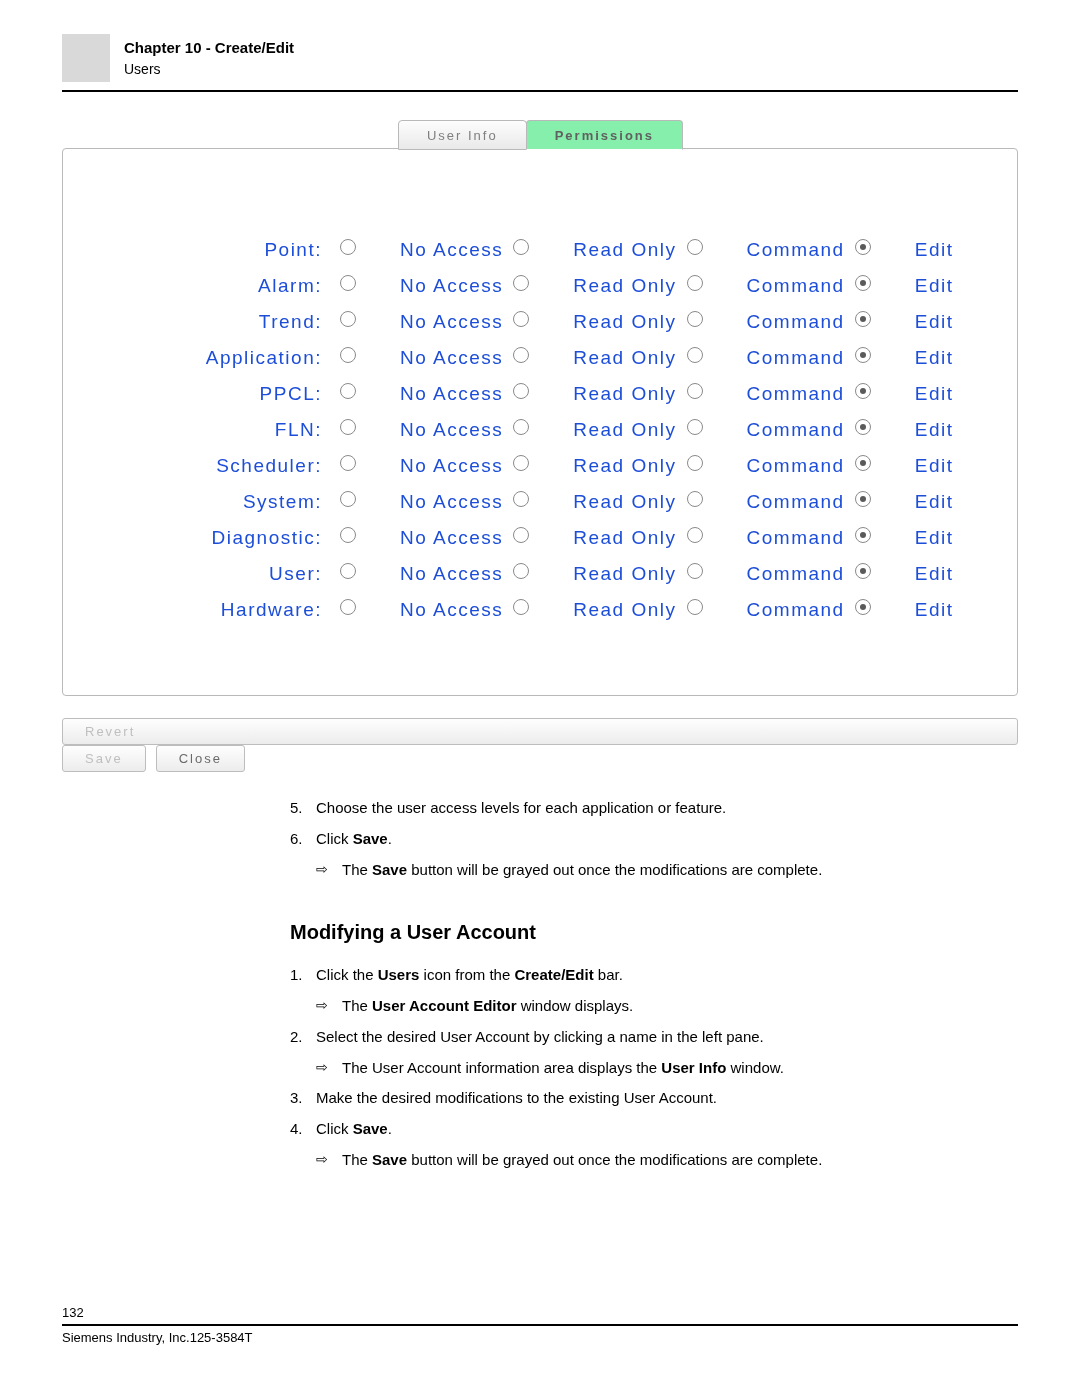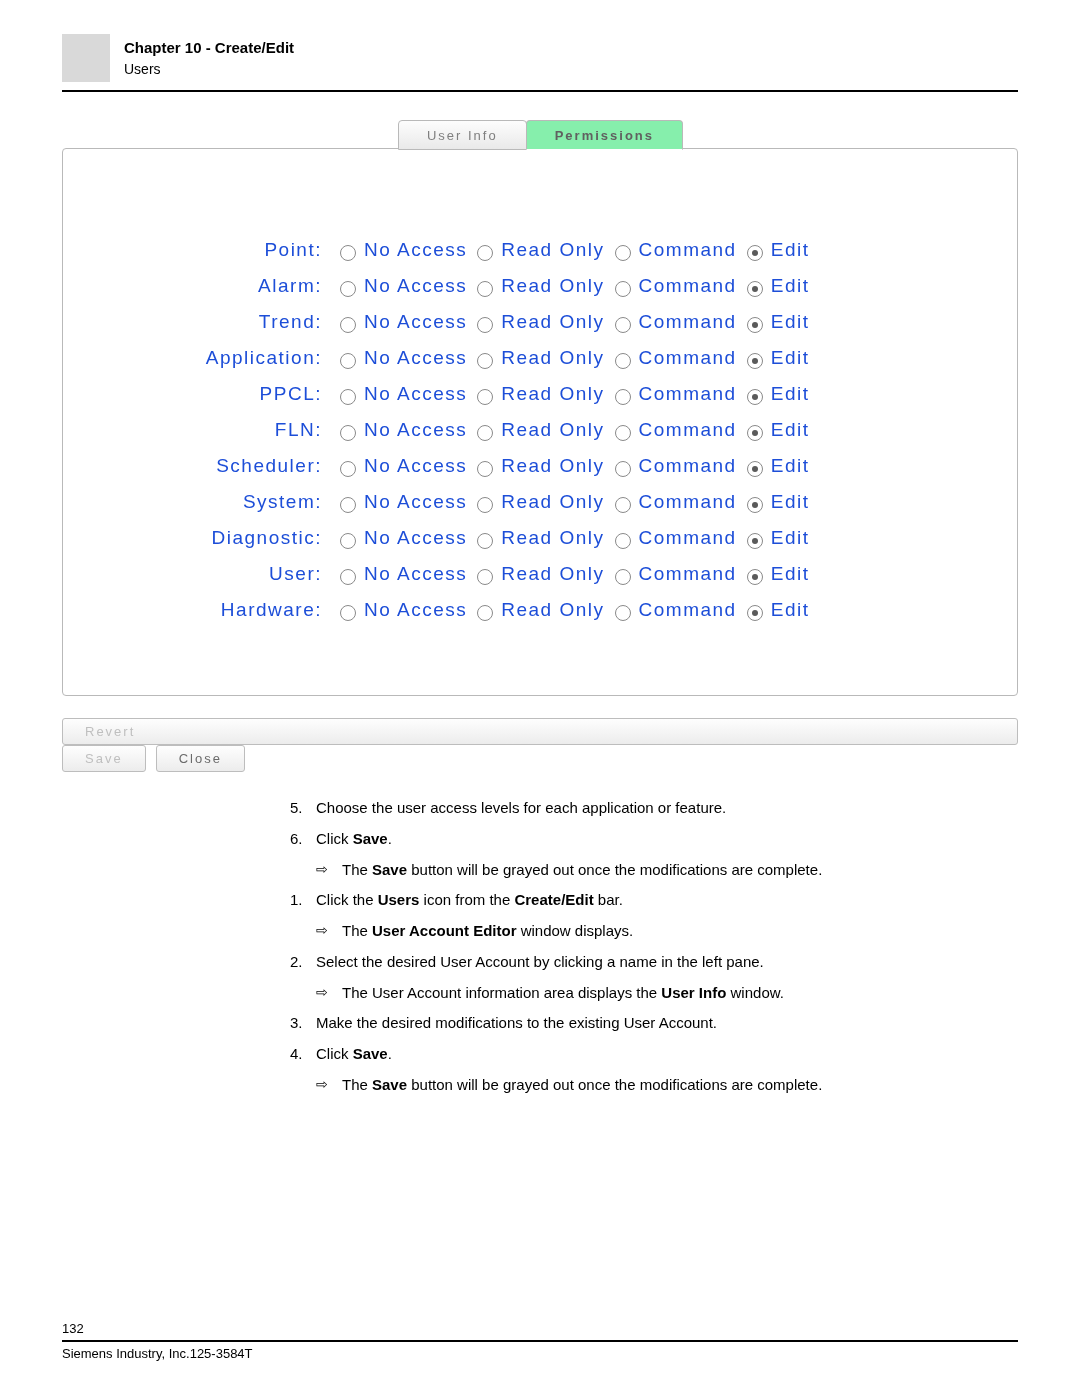--- a/index.html
+++ b/index.html
@@ -25,21 +25,21 @@
   .tab.active{font-weight:700;color:#606060;border-bottom-color:#fff;
               background:#86efac;position:relative;z-index:2;}
 
   
   .panel{border:1px solid #b9b9b9;border-radius:4px;
          padding:90px 44px 60px 44px;font-family:Verdana,Geneva,sans-serif;}
   .perm-row{display:flex;align-items:center;margin-bottom:14px;
             font-size:19px;letter-spacing:1.5px;color:#1d4ed8;}
   .perm-label{width:215px;text-align:right;padding-right:18px;}
   .opts{display:flex;align-items:center;}
-  .opt{display:flex;align-items:flex-end;margin-right:8px;white-space:nowrap;}
+  .opt{display:flex;align-items:flex-start;margin-right:8px;white-space:nowrap;gap:36px;}
   .radio{width:14px;height:14px;border:1px solid #8a8a8a;border-radius:50%;
          margin-right:8px;display:inline-flex;align-items:center;
          justify-content:center;flex:0 0 14px;}
   .radio.selected::after{content:"";width:6px;height:6px;border-radius:50%;
          background:#5a5a5a;display:block;}
   .opt-label{margin-right:2px;}
 
   
   .btnbar{display:flex;justify-content:space-between;margin-top:22px;
           font-family:Verdana,Geneva,sans-serif;flex-direction:column;}
@@ -52,21 +52,21 @@
   .prose{margin-top:24px;margin-left:228px;margin-right:12px;
          font-size:15px;line-height:1.65;}
   .ol-item{display:flex;margin-top:6px;}
   .ol-num{width:26px;flex:0 0 26px;text-align:left;}
   .sub-item{display:flex;margin-top:6px;}
   .sub-arrow{width:26px;flex:0 0 26px;margin-left:26px;font-size:14px;}
   .h2{font-size:20px;font-weight:700;margin:34px 0 14px 0;}
   b{font-weight:700;}
 
   
-  .footer{position:absolute;left:62px;right:62px;bottom:36px;
+  .footer{position:absolute;left:62px;right:62px;bottom:52px;
           font-size:13px;}
   .ft-rule{border:0;border-top:2px solid #000;margin:4px 0 4px 0;}
   .ft-row{display:flex;justify-content:flex-start;}
 </style>
 </head>
 <body>
 
 <div class="page">
 
   <div class="hdr">
@@ -338,20 +338,21 @@
         <span>Click </span><b>Save</b><span>.</span>
       </div>
     </div>
     <div class="sub-item">
       <div class="sub-arrow">⇨</div>
       <div>
         <span>The </span><b>Save</b><span> button will be grayed out once the modifications are complete.</span>
       </div>
     </div>
 
+    <div class="h2">Modifying a User Account</div>
 
     <div class="ol-item">
       <div class="ol-num">1.</div>
       <div>
         <span>Click the </span><b>Users</b><span> icon from the </span><b>Create/Edit</b><span> bar.</span>
       </div>
     </div>
     <div class="sub-item">
       <div class="sub-arrow">⇨</div>
       <div>

